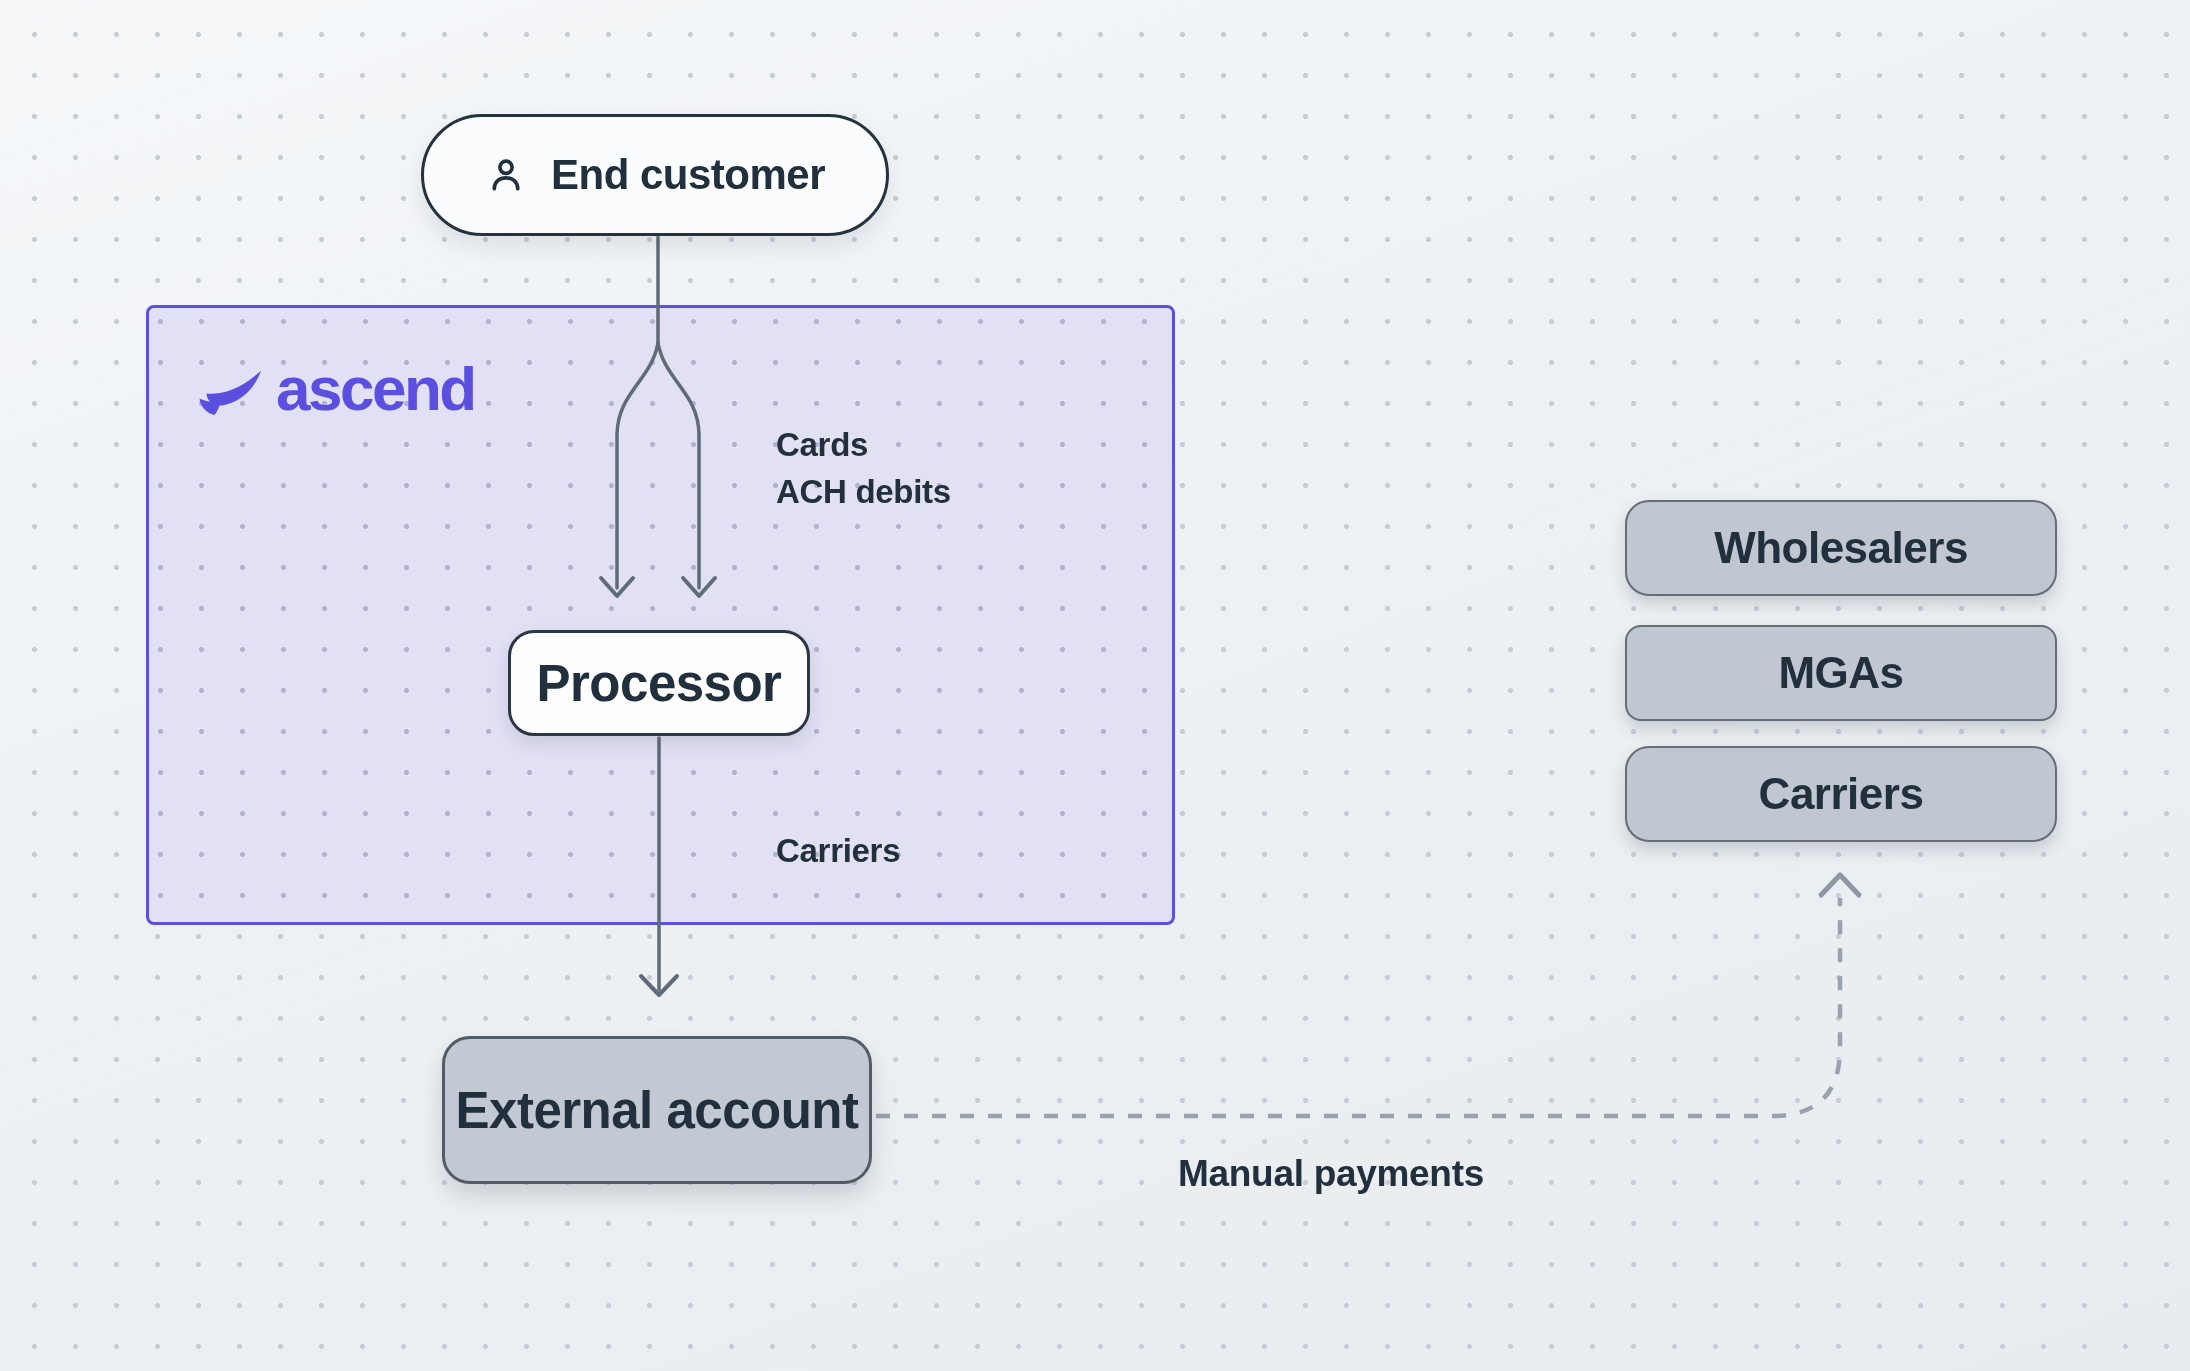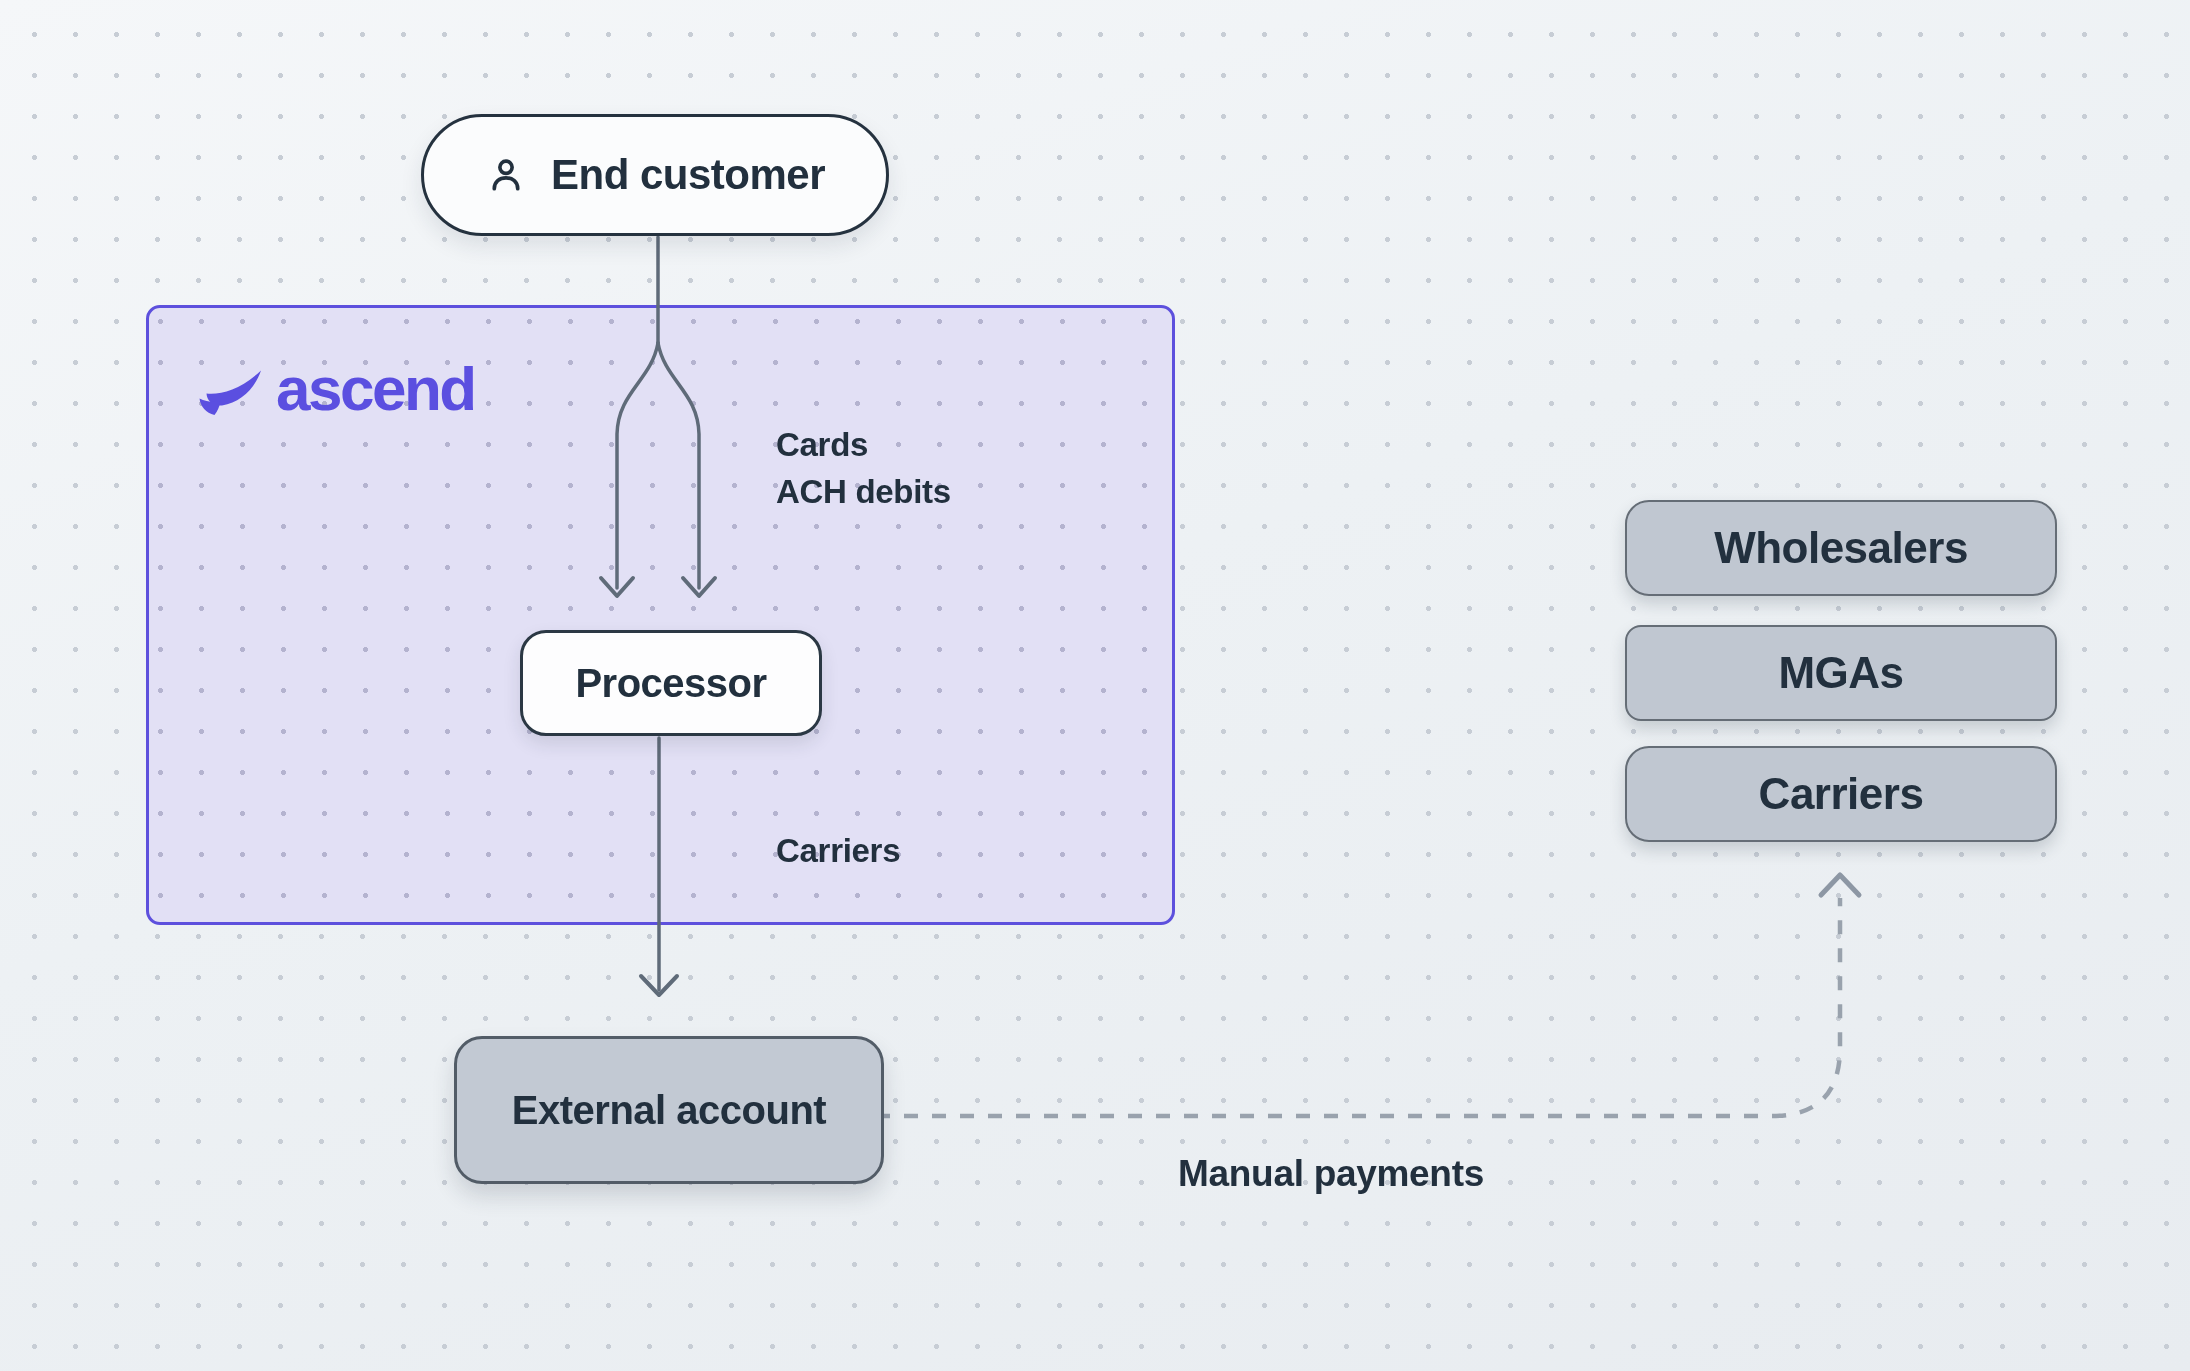--- a/index.html
+++ b/index.html
@@ -42,21 +42,21 @@
   .pill svg { flex: 0 0 auto; }
 
   .panel {
     position: absolute;
     left: 146px; top: 305px; width: 1029px; height: 620px;
     background-color: #e2e0f5;
     background-image: radial-gradient(#b4b3cf 2.3px, rgba(180,179,207,0) 2.5px);
     background-size: 41px 41px;
     background-position: 32px 34px;
     border: 3px solid #5d50dd;
-    border-radius: 14px;
+    border-radius: 8px;
   }
 
   .brand {
     position: absolute;
     left: 49px; top: 54px;
     display: flex;
     align-items: center;
     gap: 14px;
   }
   .brand-word {
@@ -76,22 +76,21 @@
     color: #22303e;
     line-height: 47px;
     white-space: nowrap;
   }
   .lbl-cards   { left: 776px; top: 421px; }
   .lbl-payouts { left: 776px; top: 827px; }
   .lbl-manual  { left: 1178px; top: 1150px; font-size: 37px; }
 
   .rect {
     border-radius: 28px;
-    font-size: 40px;
-    margin-left: 12px;
+    font-size: 51px;
   }
   .processor {
     left: 508px; top: 630px; width: 302px; height: 106px;
     background: #fdfdfe;
     border: 3px solid #2b3844;
     border-radius: 26px;
     box-shadow: 0 8px 18px rgba(30, 42, 60, 0.12);
   }
   .external {
     left: 442px; top: 1036px; width: 430px; height: 148px;

